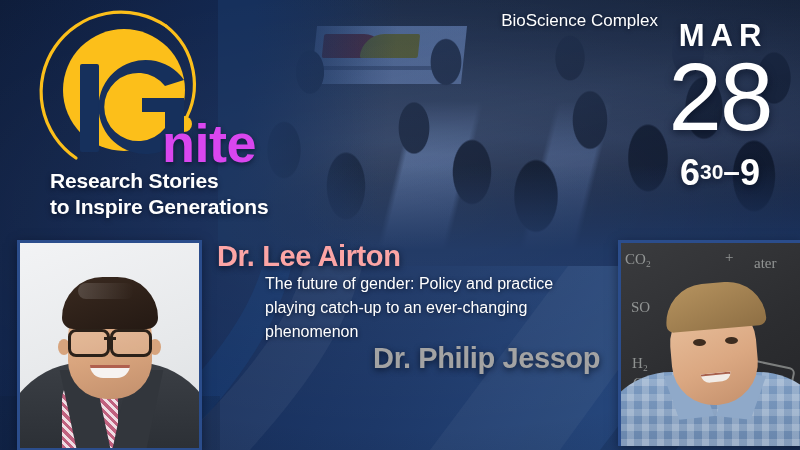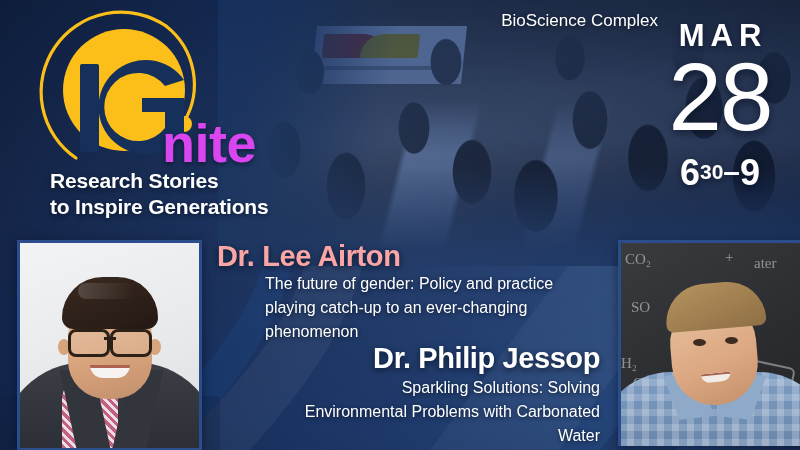--- a/index.html
+++ b/index.html
@@ -175,21 +175,21 @@
   .j-eyeR{position:absolute;left:104px;top:94px;width:13px;height:7px;background:#3d2c1f;border-radius:50%;}
   .j-mouth{position:absolute;left:80px;top:130px;width:30px;height:9px;background:#f2ece7;
     border-radius:0 0 16px 16px;transform:rotate(-6deg);box-shadow:inset 0 2px 0 #a8614d;}
 
   
   .sp1-name{position:absolute;left:217px;top:240px;font-size:29px;font-weight:bold;color:#fca5a5;
     letter-spacing:-0.4px;text-shadow:0 2px 6px rgba(3,10,26,.7);}
   .sp1-talk{position:absolute;left:218px;top:272px;width:290px;font-size:16px;color:#fff;
     line-height:1.5;text-shadow:0 1px 4px rgba(3,10,26,.7);margin-left:47px;}
   .sp2-name{position:absolute;left:300px;top:342px;width:300px;text-align:right;
-    font-size:29px;font-weight:bold;color:#ffffff;letter-spacing:-0.4px;
+    font-size:29px;font-weight:bold;color:#a3a3a3;letter-spacing:-0.4px;
     text-shadow:0 2px 6px rgba(3,10,26,.7);}
   .sp2-talk{position:absolute;left:300px;top:376px;width:300px;text-align:right;
     font-size:16px;color:#fff;line-height:1.5;text-shadow:0 1px 4px rgba(3,10,26,.7);}
 </style>
 </head>
 <body>
 
 <div id="poster">
 
   <div class="bg-base"></div>
@@ -277,36 +277,35 @@
   </div>
 
   <div class="portrait-right">
     <div class="ph">
       <div class="j-bg"></div>
       <div class="j-chalk">
         <span style="left:4px;top:8px;">CO₂</span>
         <span style="left:104px;top:6px;">+</span>
         <span style="left:126px;top:12px;margin-left:7px;">ater</span>
         <span style="left:10px;top:56px;text-align:right;">SO</span>
-        <span style="left:0;top:112px;">H₂</span>
+        <span style="left:11px;top:112px;">H₂</span>
         <span style="left:12px;top:132px;">CO</span>
         <span style="left:160px;top:140px;">N</span>
       </div>
       <div class="j-ring"></div>
       <div class="j-shirt"></div>
       <div class="j-collarL"></div>
       <div class="j-collarR"></div>
       <div class="j-neck"></div>
       <div class="j-face"></div>
       <div class="j-hair"></div>
       <div class="j-eyeL"></div>
         <div class="j-eyeR"></div>
       <div class="j-mouth"></div>
     </div>
   </div>
 
   <div class="sp1-name">Dr. Lee Airton</div>
   <div class="sp1-talk">The future of gender: Policy and practice playing catch-up to an ever-changing phenomenon</div>
 
   <div class="sp2-name">Dr. Philip Jessop</div>
-  <div class="sp2-talk">Sparkling Solutions: Solving Environmental Problems with Carbonated Water</div>
 
 </div>
 
 </body></html>

